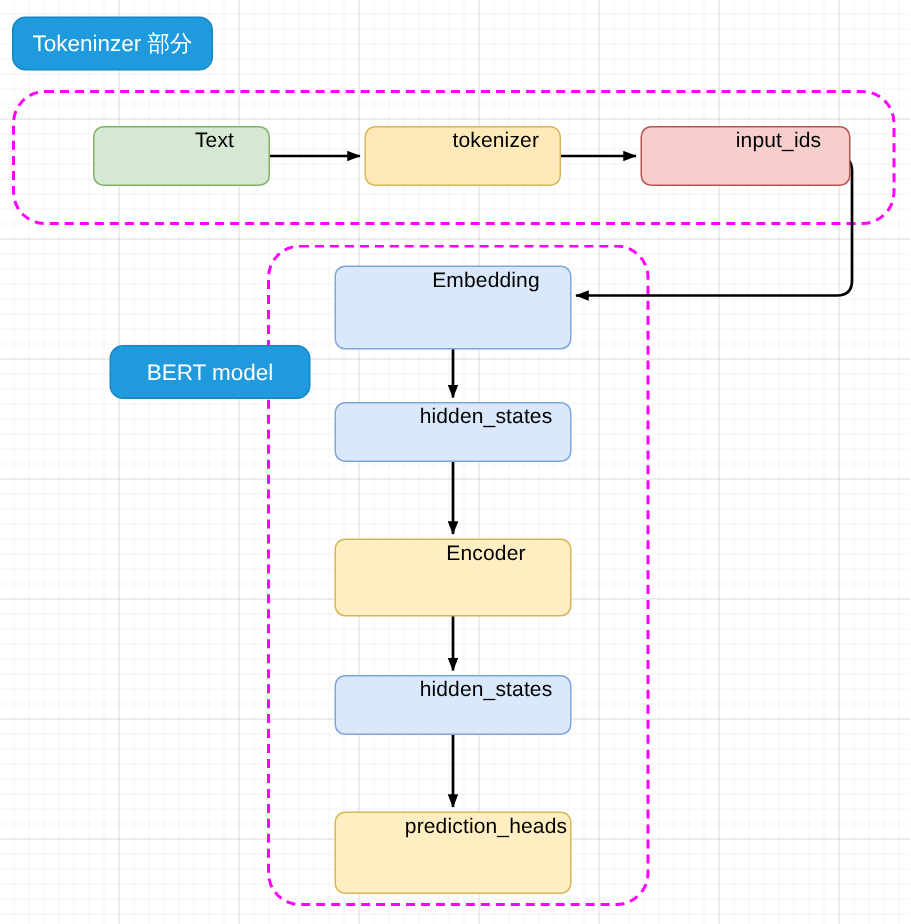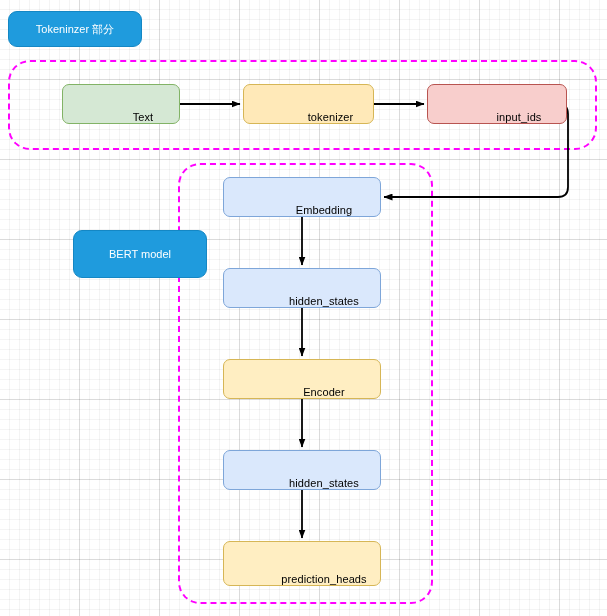--- a/index.html
+++ b/index.html
@@ -35,36 +35,36 @@
     border: 2px dashed #ff00ff;
     border-radius: 22px;
     box-sizing: border-box;
     background: transparent;
   }
   .node {
     position: absolute;
     box-sizing: border-box;
     border-radius: 7px;
     display: flex;
-    align-items: flex-end;
+    align-items: flex-start;
     justify-content: center;
-    font-size: 11px;
+    font-size: 14px;
     color: #000000;
     letter-spacing: 0.1px;
     white-space: nowrap;
     padding-left: 44px;
   }
   .tag {
     position: absolute;
     box-sizing: border-box;
     border-radius: 9px;
     display: flex;
     align-items: center;
     justify-content: center;
-    font-size: 11px;
+    font-size: 15px;
     color: #ffffff;
     background: #1f9bdd;
     border: 1px solid #1487c4;
     white-space: nowrap;
   }
 </style>
 </head>
 <body>
 
 <div id="canvas">
@@ -100,41 +100,41 @@
   </div>
 
   <div class="node" style="left:243px; top:84px; width:131px; height:40px; background:#ffe9b8; border:1.6px solid #d6b656;">
     <span>tokenizer</span>
   </div>
 
   <div class="node" style="left:427px; top:84px; width:140px; height:40px; background:#f8cecc; border:1.6px solid #b85450;">
     <span>input_ids</span>
   </div>
 
-  <div class="node" style="left:223px; top:177px; width:158px; height:40px; background:#dae8fc; border:1.6px solid #7ea6d9;">
+  <div class="node" style="left:223px; top:177px; width:158px; height:56px; background:#dae8fc; border:1.6px solid #7ea6d9;">
     <span>Embedding</span>
   </div>
 
   <div class="node" style="left:223px; top:268px; width:158px; height:40px; background:#dae8fc; border:1.6px solid #7ea6d9;">
     <span>hidden_states</span>
   </div>
 
-  <div class="node" style="left:223px; top:359px; width:158px; height:40px; background:#ffeec2; border:1.6px solid #d6b656;">
+  <div class="node" style="left:223px; top:359px; width:158px; height:52px; background:#ffeec2; border:1.6px solid #d6b656;">
     <span>Encoder</span>
   </div>
 
   <div class="node" style="left:223px; top:450px; width:158px; height:40px; background:#dae8fc; border:1.6px solid #7ea6d9;">
     <span>hidden_states</span>
   </div>
 
-  <div class="node" style="left:223px; top:541px; width:158px; height:45px; background:#ffeec2; border:1.6px solid #d6b656;">
+  <div class="node" style="left:223px; top:541px; width:158px; height:55px; background:#ffeec2; border:1.6px solid #d6b656;">
     <span>prediction_heads</span>
   </div>
 
   <div class="tag" style="left:8px; top:11px; width:134px; height:36px;">
     <span>Tokeninzer 部分</span>
   </div>
 
-  <div class="tag" style="left:73px; top:230px; width:134px; height:48px;">
+  <div class="tag" style="left:73px; top:230px; width:134px; height:36px;">
     <span>BERT model</span>
   </div>
 
 </div>
 
 </body></html>

